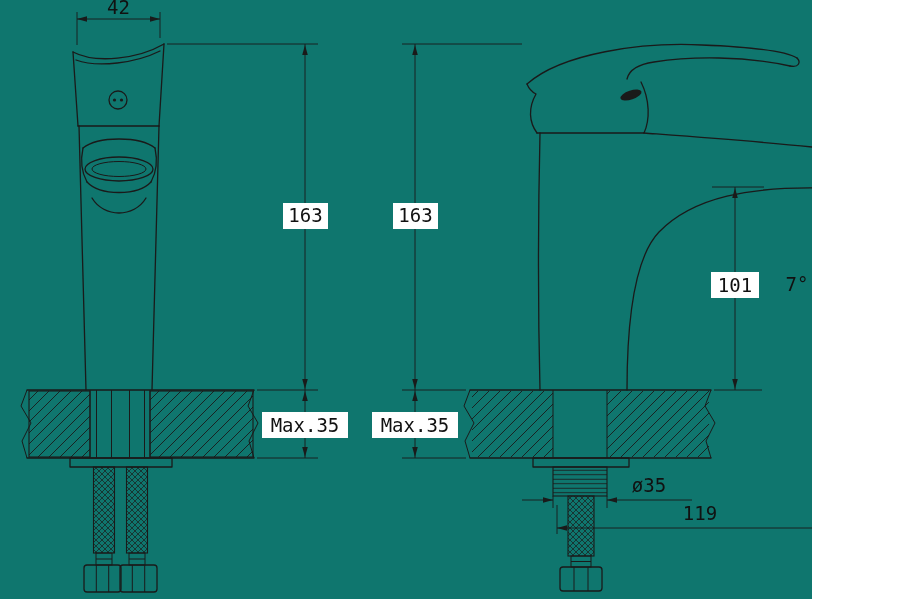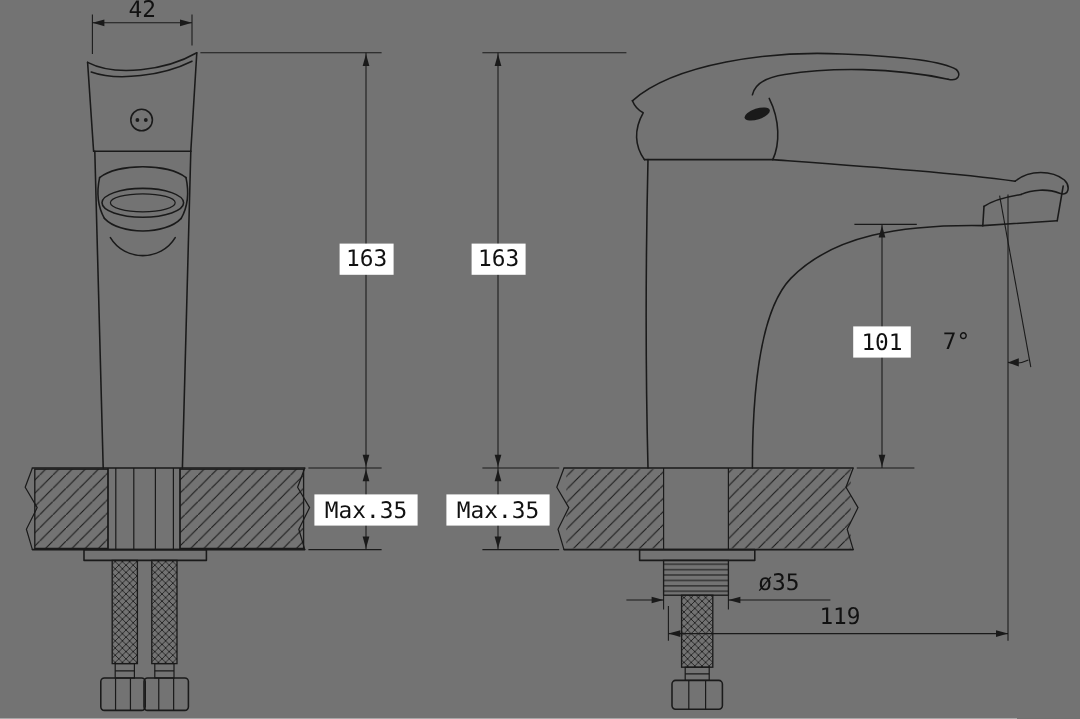--- a/index.html
+++ b/index.html
@@ -1,16 +1,16 @@
 <!DOCTYPE html>
 <html><head>
 <meta charset="utf-8">
 <style>
   html,body{margin:0;padding:0;background:#ffffff;}
-  #stage{position:relative;width:900px;height:599px;background:#737373;overflow:hidden;}
+  #stage{position:relative;width:812px;height:599px;background:#0f766e;overflow:hidden;}
   .obj{stroke:#1a1a1a;stroke-width:1.3;fill:none;stroke-linecap:round;stroke-linejoin:round;}
   .thin{stroke:#1a1a1a;stroke-width:1;fill:none;}
   .dim{stroke:#1a1a1a;stroke-width:0.9;fill:none;}
   .arr{fill:#1a1a1a;stroke:none;}
   .fillpat{stroke:#1a1a1a;stroke-width:1.1;}
   .bg{fill:#ffffff;stroke:none;}
   .dimtext{font-family:"DejaVu Sans Mono",monospace;font-size:19px;fill:#111111;}
   .dot{fill:#1a1a1a;stroke:none;}
 </style>
 </head>

